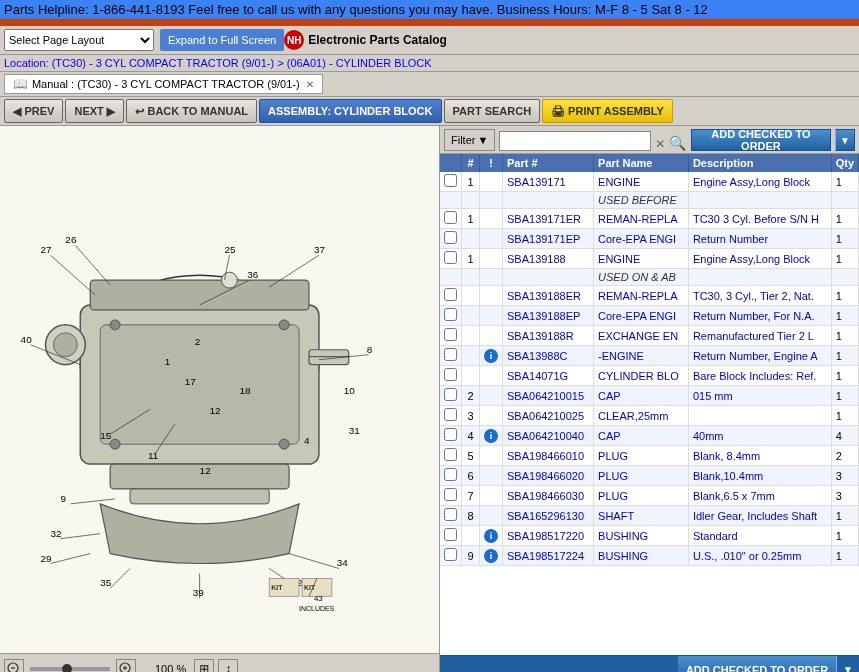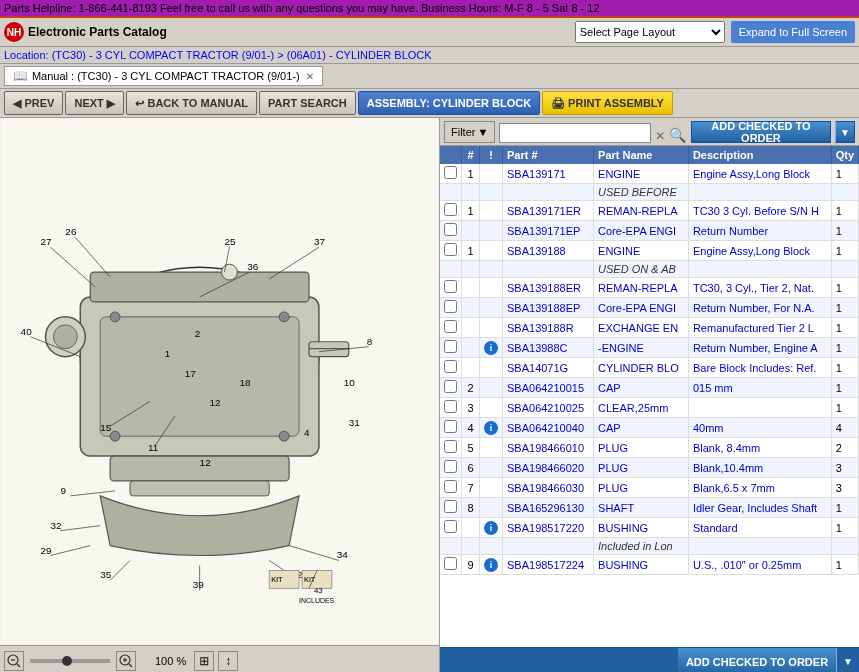--- a/index.html
+++ b/index.html
@@ -1,19 +1,19 @@
 <!DOCTYPE html>
 <html><head>
   <meta charset="utf-8">
   <style>
     * { margin: 0; padding: 0; box-sizing: border-box; }
     body { font-family: Arial, sans-serif; font-size: 11px; background: #d4d0c8; width: 859px; height: 672px; overflow: hidden; }
 
     
-    #top-bar { background: #a21caf; padding: 2px 4px; font-size: 11px; color: #000; border-bottom: 2px solid #c2410c; }
+    #top-bar { background: #3b82f6; padding: 2px 4px; font-size: 13px; color: #000; border-bottom: 7px solid #c2410c; }
 
     
     #header { display: flex; align-items: center; background: #d4d0c8; padding: 3px 4px; border-bottom: 1px solid #999; }
     #logo-area { display: flex; align-items: center; gap: 4px; flex: 1; }
     #logo-icon { width: 20px; height: 20px; background: #c00; border-radius: 50%; display: flex; align-items: center; justify-content: center; color: white; font-weight: bold; font-size: 10px; }
     #app-title { font-size: 12px; font-weight: bold; }
     #header-controls { display: flex; align-items: center; gap: 6px; }
     #page-layout-select { width: 150px; height: 22px; font-size: 11px; }
     #expand-btn { background: #4a7fd4; color: white; border: none; padding: 3px 8px; font-size: 11px; cursor: pointer; border-radius: 2px; height: 22px; }
 
@@ -89,29 +89,29 @@
     ::-webkit-scrollbar-thumb { background: #888; border: 1px solid #666; }
   </style>
 </head>
 <body>
 
 <div id="top-bar">
   <span>Parts Helpline: 1-866-441-8193 Feel free to call us with any questions you may have. Business Hours: M-F 8 - 5 Sat 8 - 12</span>
 </div>
 
 <div id="header">
+  <div id="header-controls">
+    <select id="page-layout-select"><option>Select Page Layout</option></select>
+    <button id="expand-btn">Expand to Full Screen</button>
+  </div>
   <div id="logo-area">
     <div id="logo-icon">
       <span>NH</span>
     </div>
     <span id="app-title">Electronic Parts Catalog</span>
-  </div>
-  <div id="header-controls">
-    <select id="page-layout-select"><option>Select Page Layout</option></select>
-    <button id="expand-btn">Expand to Full Screen</button>
   </div>
 </div>
 
 <div id="location-bar">
   <span>Location: (TC30) - 3 CYL COMPACT TRACTOR (9/01-) &gt; (06A01) - CYLINDER BLOCK</span>
 </div>
 
 <div id="tab-bar">
   <div class="tab active">
     <span style="color:#0066cc; font-size:12px; margin-right:2px;">📖</span>
@@ -126,25 +126,25 @@
     <span>PREV</span>
   </button>
   <button class="tool-btn">
     <span>NEXT</span>
     <span>▶</span>
   </button>
   <button class="tool-btn">
     <span>↩</span>
     <span>BACK TO MANUAL</span>
   </button>
+  <button class="tool-btn blue">
+    <span>ASSEMBLY: CYLINDER BLOCK</span>
+  </button>
   <button class="tool-btn">
     <span>PART SEARCH</span>
-  </button>
-  <button class="tool-btn blue">
-    <span>ASSEMBLY: CYLINDER BLOCK</span>
   </button>
   <button class="tool-btn yellow">
     <span>🖨</span>
     <span>PRINT ASSEMBLY</span>
   </button>
 </div>
 
 <div id="main">
 
   <div id="image-panel">
@@ -478,29 +478,20 @@
             <tr>
               <td class="cb-col"><input type="checkbox" style=""></td>
               <td class="num-col"></td>
               <td class="info-col"><span class="info-dot">i</span></td>
               <td><a class="part-link" href="#">SBA198517220</a></td>
               <td><a class="part-link" href="#">BUSHING</a></td>
               <td><a class="part-link" href="#">Standard</a></td>
               <td>1</td>
             </tr>
             <tr>
-              <td class="cb-col"></td>
-              <td class="num-col"></td>
-              <td class="info-col"></td>
-              <td></td>
-              <td style="font-style: italic; color: rgb(51, 51, 51);">Included in Lon</td>
-              <td style="font-style: italic;"></td>
-              <td></td>
-            </tr>
-            <tr>
               <td class="cb-col"><input type="checkbox" style=""></td>
               <td class="num-col">9</td>
               <td class="info-col"><span class="info-dot">i</span></td>
               <td><a class="part-link" href="#">SBA198517224</a></td>
               <td><a class="part-link" href="#">BUSHING</a></td>
               <td><a class="part-link" href="#">U.S., .010" or 0.25mm</a></td>
               <td>1</td>
             </tr>
           </tbody>
       </table>

